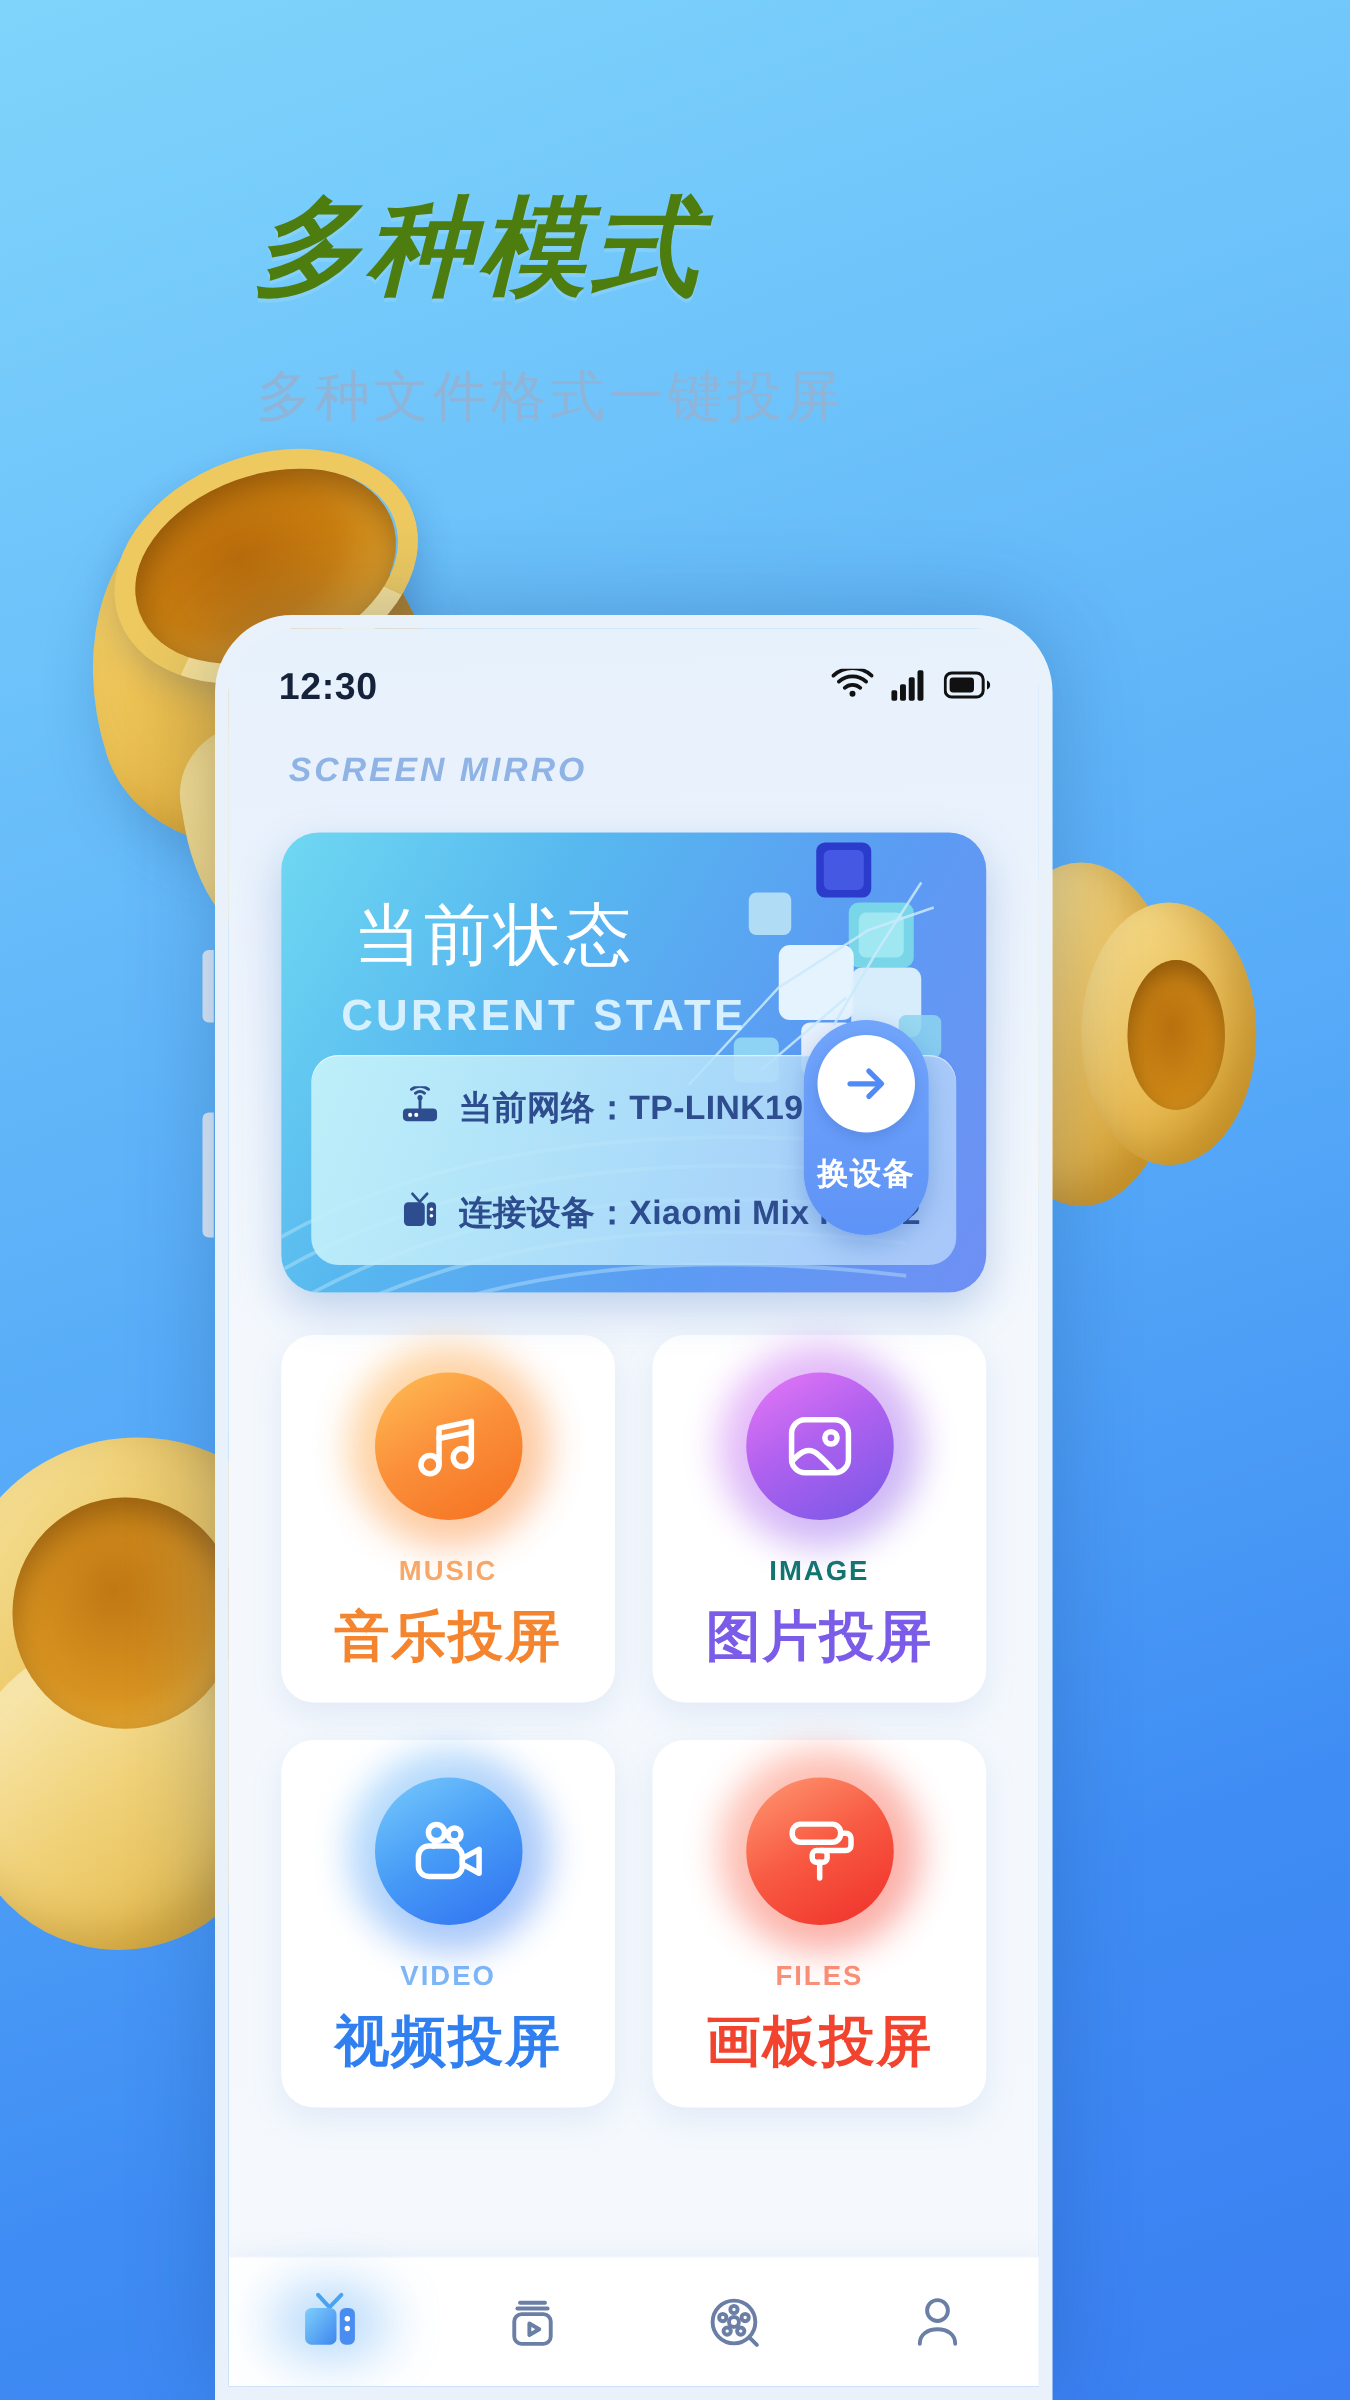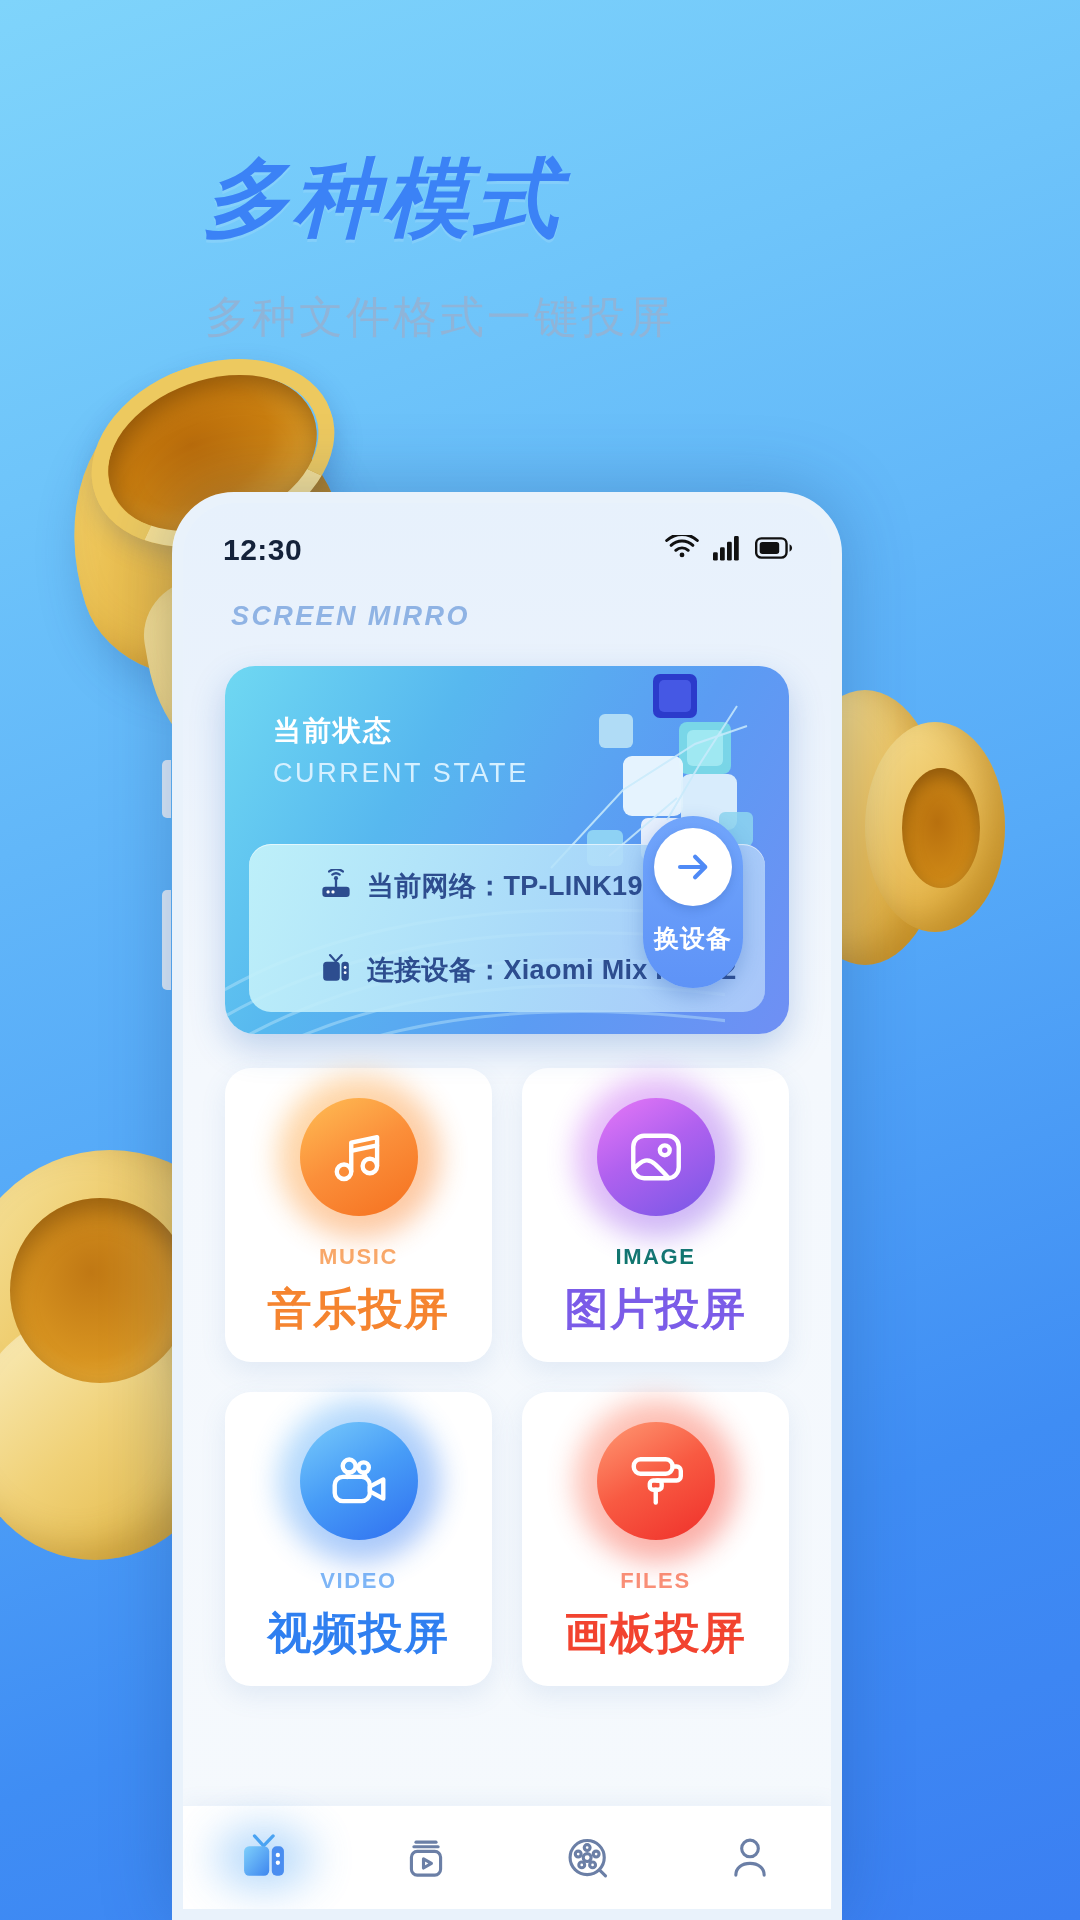--- a/index.html
+++ b/index.html
@@ -8,21 +8,21 @@
     font-family:"Liberation Sans","DejaVu Sans",sans-serif;
     position:relative; overflow:hidden;
     background:linear-gradient(160deg,#7fd4fb 0%,#6ec4fa 22%,#56aaf8 52%,#3f8df4 78%,#3b7ff2 100%);
   }
 
   
   .promo { position:absolute; left:0; top:0; width:1080px; z-index:6; text-align:left; }
   .promo-title {
     position:absolute; left:203px; top:155px;
     font-size:86px; font-weight:800; letter-spacing:4px;
-    color:#3b82f6; line-height:1;
+    color:#4d7c0f; line-height:1;
     font-style:italic;
     text-shadow:0 3px 0 rgba(255,255,255,.12);
   }
   .promo-sub {
     position:absolute; left:205px; top:288px;
     font-size:44px; font-weight:400; letter-spacing:3px;
     color:#8fb4d8;
   }
 
   
@@ -123,22 +123,22 @@
   
   .state-card {
     position:relative; margin:34px 42px 0 42px; height:368px;
     border-radius:30px; overflow:hidden;
     background:linear-gradient(120deg,#6fd8f2 0%,#57b8ef 32%,#5b9cf3 65%,#6f8ff4 100%);
     box-shadow:0 14px 34px rgba(40,100,190,.26);
   }
   .state-card .waves { position:absolute; left:-60px; bottom:-120px; width:560px; height:330px; opacity:.55; }
   .cubes { position:absolute; right:8px; top:4px; width:290px; height:215px; }
   .state-titles { position:absolute; left:48px; top:46px; }
-  .state-cn { font-size:28px; font-weight:700; color:#ffffff; letter-spacing:2px; }
-  .state-en { font-size:27px; font-weight:400; color:#d6f0ff; letter-spacing:2.6px; margin-top:8px; }
+  .state-cn { font-size:54px; font-weight:400; color:#ffffff; letter-spacing:2px;margin-left:10px; }
+  .state-en { font-size:35px; font-weight:700; color:#d6f0ff; letter-spacing:2.6px; margin-top:8px; }
 
   .info-box {
     position:absolute; left:24px; right:24px; top:178px; height:168px;
     border-radius:22px;
     background:linear-gradient(110deg,rgba(197,243,250,.92) 0%,rgba(181,226,250,.88) 55%,rgba(176,205,250,.88) 100%);
     box-shadow:inset 0 1px 0 rgba(255,255,255,.6);
     padding-left:40px;
   }
   .info-row { display:flex; align-items:center; gap:14px; padding-left:30px; height:84px; }
   .info-text { font-size:27px; font-weight:700; color:#2d4d8f; letter-spacing:.3px; white-space:nowrap; }

